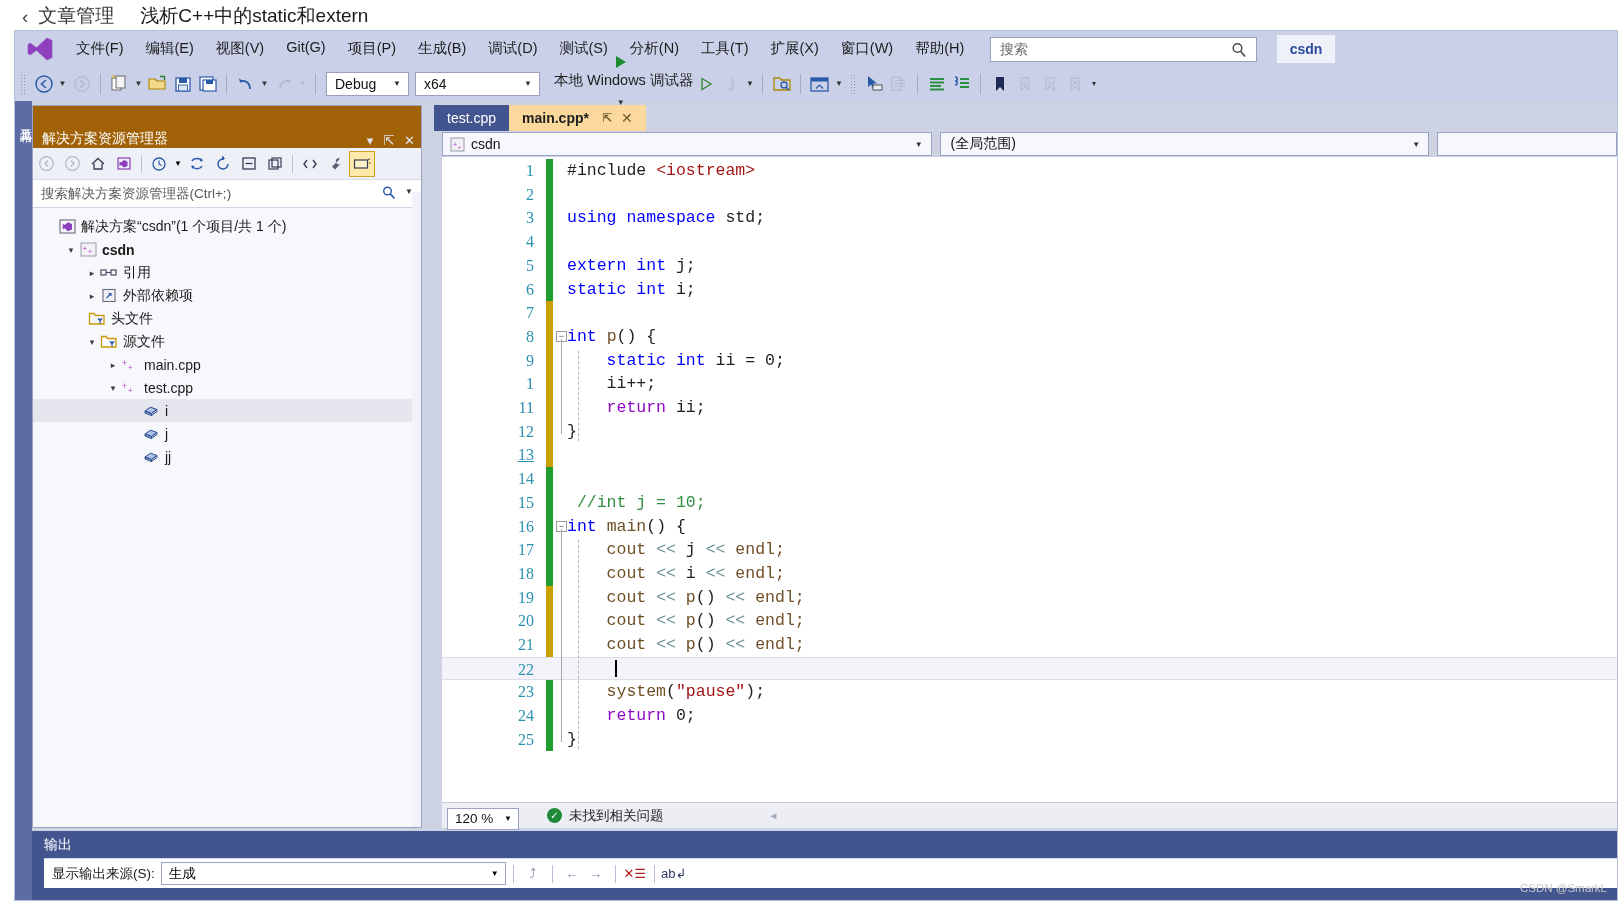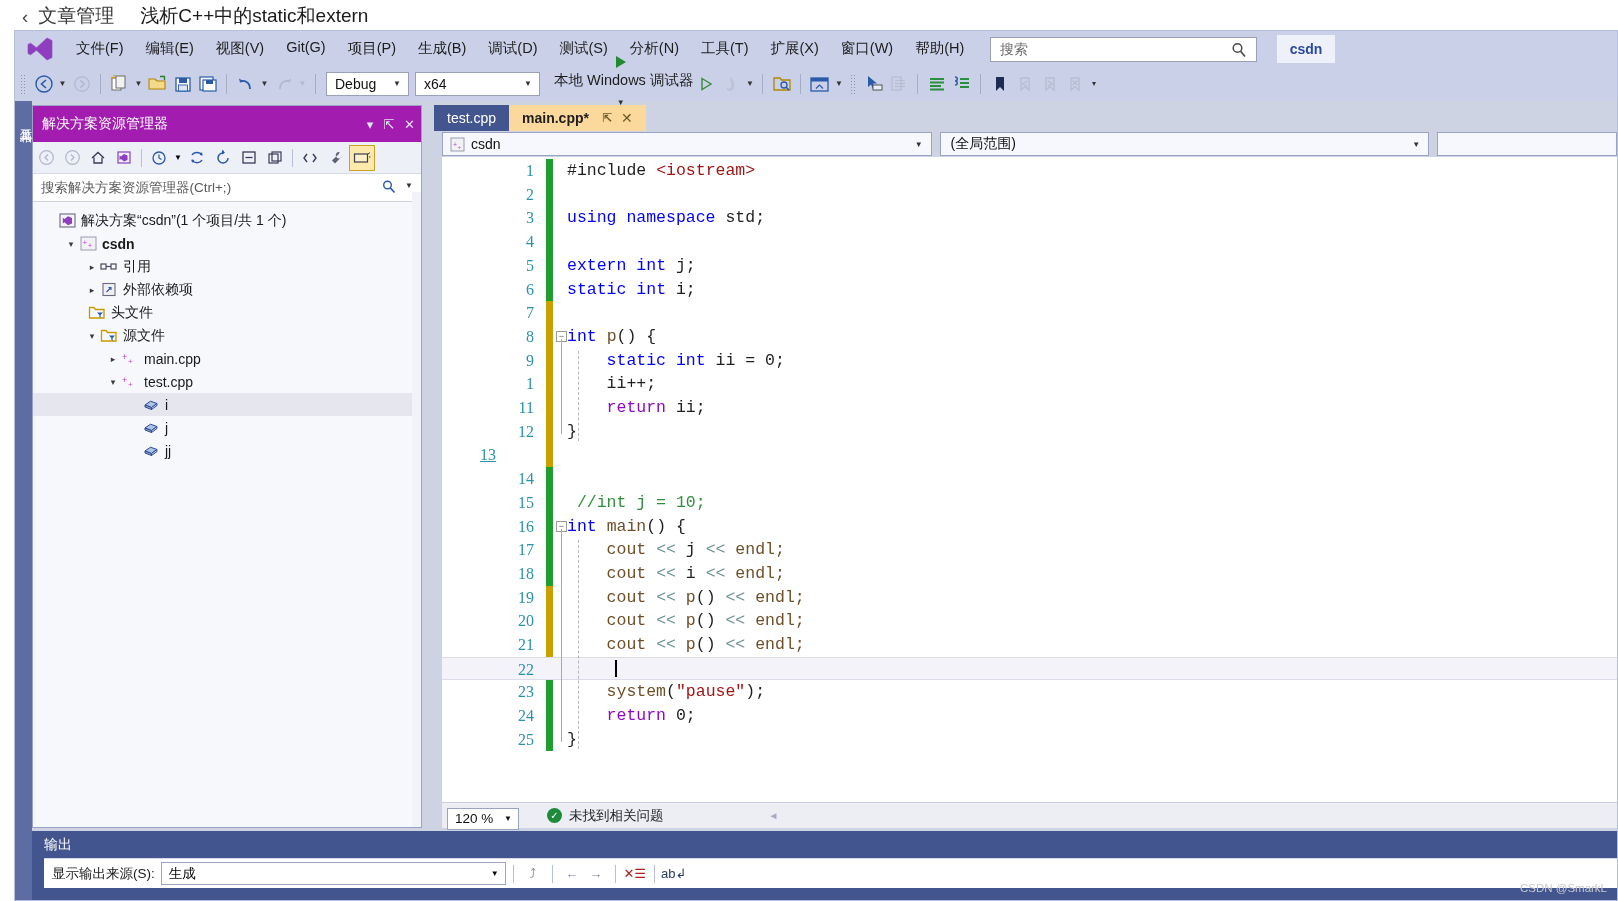--- a/index.html
+++ b/index.html
@@ -103,21 +103,21 @@
     writing-mode: vertical-rl; font-size: 12.5px; color: #ffffff;
     margin-top: 18px; margin-left: 2px; letter-spacing: 1px;
   }
 
   
   #solution-explorer {
     position: absolute; left: 17px; top: 74px; width: 390px; height: 723px;
     background: #f7f8fc; border: 1px solid #9aa3c4;
   }
   #se-title {
-    height: 36px; background: #a21caf; display: flex; align-items: center;
+    height: 42px; background: #a16207; display: flex; align-items: flex-end;
     position: relative;
   }
   #se-title .t { font-size: 14px; color: #ffffff; margin-left: 9px; }
   #se-title .ctrls { position: absolute; right: 6px; display: flex; gap: 10px; align-items: center; }
   #se-title .ctrls span { color: #dfe3f2; font-size: 13px; cursor: default; }
   #se-toolbar {
     height: 32px; background: #eef0f8; display: flex; align-items: center;
     border-bottom: 1px solid #d6dae8;
   }
   #se-toolbar .b {
@@ -761,21 +761,21 @@
           <div class="codeline" style="top: 73.1px;"><span class="gutter-num" style="left: 0px; width: 92px; text-align: right;">4</span><span class="txt"></span></div>
           <div class="codeline" style="top: 96.8px;"><span class="gutter-num" style="left: 0px; width: 92px; text-align: right;">5</span><span class="txt"><span class="k">extern</span><span class="n"> </span><span class="k">int</span><span class="n"> j;</span></span></div>
           <div class="codeline" style="top: 120.5px;"><span class="gutter-num" style="left: 0px; width: 92px; text-align: right;">6</span><span class="txt"><span class="k">static</span><span class="n"> </span><span class="k">int</span><span class="n"> i;</span></span></div>
           <div class="codeline" style="top: 144.2px;"><span class="gutter-num" style="left: 0px; width: 92px; text-align: right;">7</span><span class="txt"></span></div>
           <div class="codeline" style="top: 167.9px;"><span class="gutter-num" style="left: 0px; width: 92px; text-align: right;">8</span><span class="txt"><span class="k">int</span><span class="n"> </span><span class="fn">p</span><span class="n">() {</span></span></div>
           <div class="fold-box" style="top: 173.9px;">−</div>
           <div class="codeline" style="top: 191.6px;"><span class="gutter-num" style="left: 0px; width: 92px; text-align: right;">9</span><span class="txt"><span class="n">    </span><span class="k">static</span><span class="n"> </span><span class="k">int</span><span class="n"> ii = </span><span class="num">0</span><span class="n">;</span></span></div>
           <div class="codeline" style="top: 215.3px;"><span class="gutter-num" style="left: 0px; width: 92px; text-align: right;">1</span><span class="txt"><span class="n">    ii++;</span></span></div>
           <div class="codeline" style="top: 239px;"><span class="gutter-num" style="left: 0px; width: 92px; text-align: right;">11</span><span class="txt"><span class="n">    </span><span class="ctl">return</span><span class="n"> ii;</span></span></div>
           <div class="codeline" style="top: 262.7px;"><span class="gutter-num" style="left: 0px; width: 92px; text-align: right;">12</span><span class="txt"><span class="n">}</span></span></div>
-          <div class="codeline" style="top: 286.4px;"><span class="gutter-num" style="left: 0px; width: 92px; text-align: center; text-decoration: underline;">13</span><span class="txt"></span></div>
+          <div class="codeline" style="top: 286.4px;"><span class="gutter-num" style="left: 0px; width: 92px; text-align: right; text-decoration: underline;">13</span><span class="txt"></span></div>
           <div class="codeline" style="top: 310.1px;"><span class="gutter-num" style="left: 0px; width: 92px; text-align: right;">14</span><span class="txt"></span></div>
           <div class="codeline" style="top: 333.8px;"><span class="gutter-num" style="left: 0px; width: 92px; text-align: right;">15</span><span class="txt"><span class="cm"> //int j = 10;</span></span></div>
           <div class="codeline" style="top: 357.5px;"><span class="gutter-num" style="left: 0px; width: 92px; text-align: right;">16</span><span class="txt"><span class="k">int</span><span class="n"> </span><span class="fn">main</span><span class="n">() {</span></span></div>
           <div class="fold-box" style="top: 363.5px;">−</div>
           <div class="codeline" style="top: 381.2px;"><span class="gutter-num" style="left: 0px; width: 92px; text-align: right;">17</span><span class="txt"><span class="fn">    cout </span><span class="op">&lt;&lt;</span><span class="n"> j </span><span class="op">&lt;&lt;</span><span class="fn"> endl;</span></span></div>
           <div class="codeline" style="top: 404.9px;"><span class="gutter-num" style="left: 0px; width: 92px; text-align: right;">18</span><span class="txt"><span class="fn">    cout </span><span class="op">&lt;&lt;</span><span class="n"> i </span><span class="op">&lt;&lt;</span><span class="fn"> endl;</span></span></div>
           <div class="codeline" style="top: 428.6px;"><span class="gutter-num" style="left: 0px; width: 92px; text-align: right;">19</span><span class="txt"><span class="fn">    cout </span><span class="op">&lt;&lt;</span><span class="n"> </span><span class="fn">p</span><span class="n">() </span><span class="op">&lt;&lt;</span><span class="fn"> endl;</span></span></div>
           <div class="codeline" style="top: 452.3px;"><span class="gutter-num" style="left: 0px; width: 92px; text-align: right;">20</span><span class="txt"><span class="fn">    cout </span><span class="op">&lt;&lt;</span><span class="n"> </span><span class="fn">p</span><span class="n">() </span><span class="op">&lt;&lt;</span><span class="fn"> endl;</span></span></div>
           <div class="codeline" style="top: 476px;"><span class="gutter-num" style="left: 0px; width: 92px; text-align: right;">21</span><span class="txt"><span class="fn">    cout </span><span class="op">&lt;&lt;</span><span class="n"> </span><span class="fn">p</span><span class="n">() </span><span class="op">&lt;&lt;</span><span class="fn"> endl;</span></span></div>
           <div class="codeline cursorline" style="top: 499.7px;"><span class="gutter-num" style="left: 0px; width: 92px; text-align: right;">22</span><span class="txt"></span></div>

